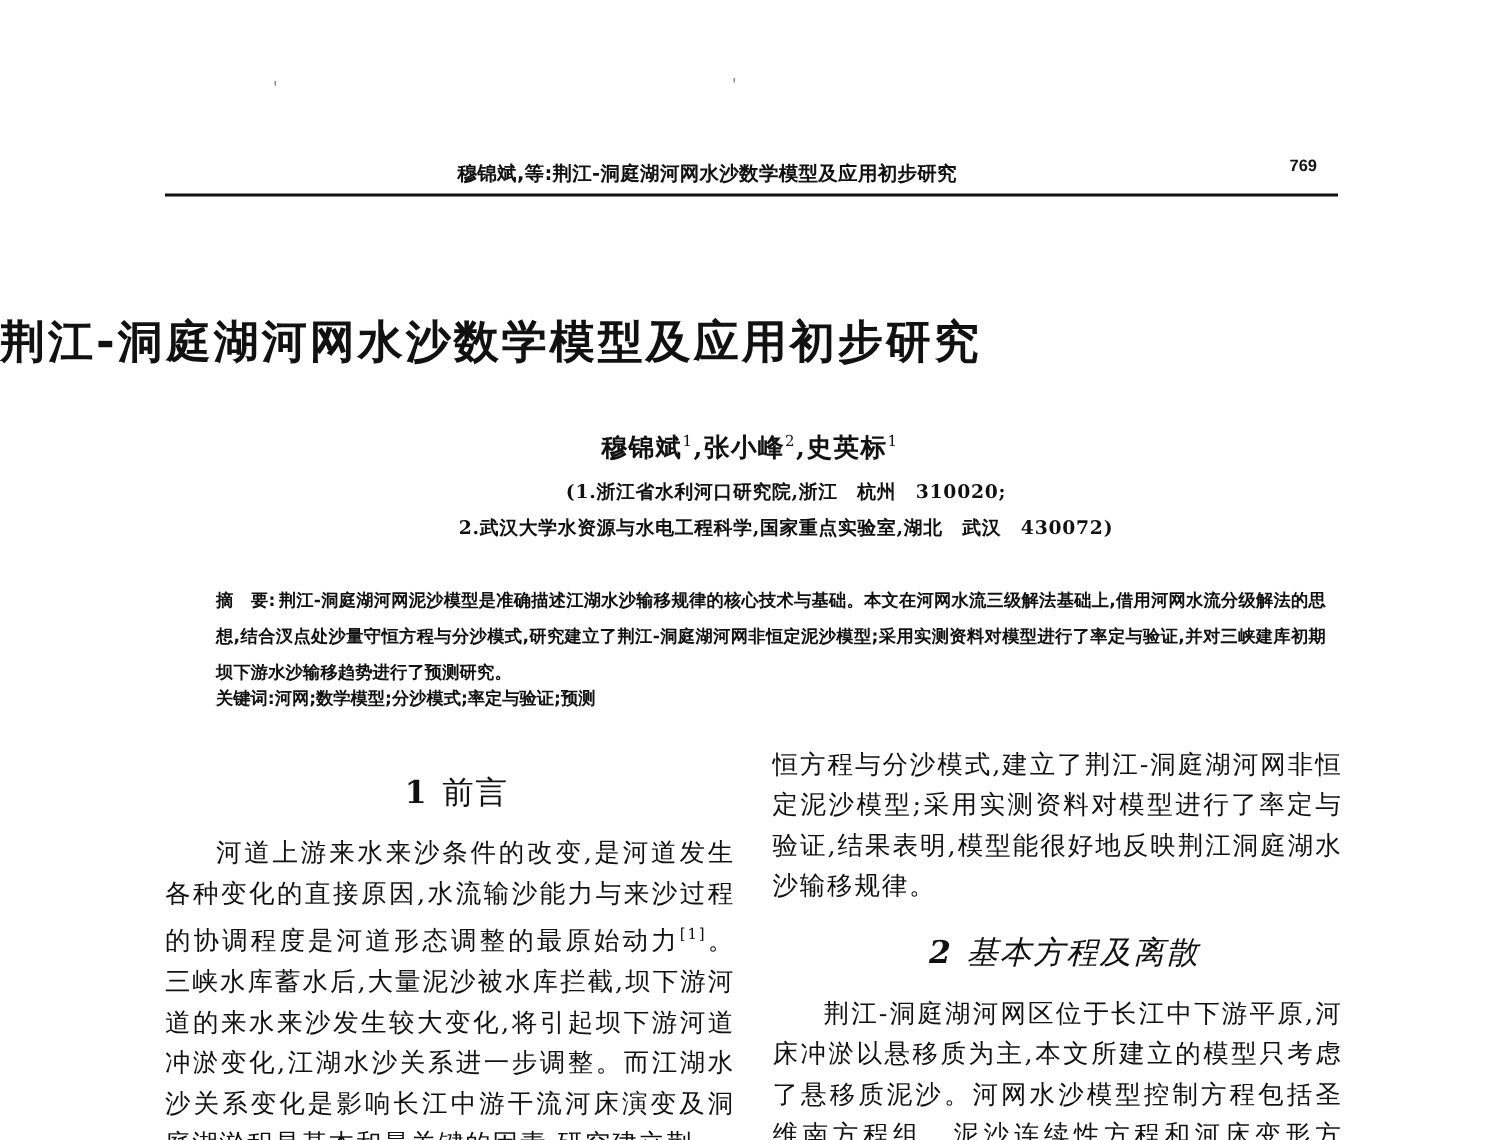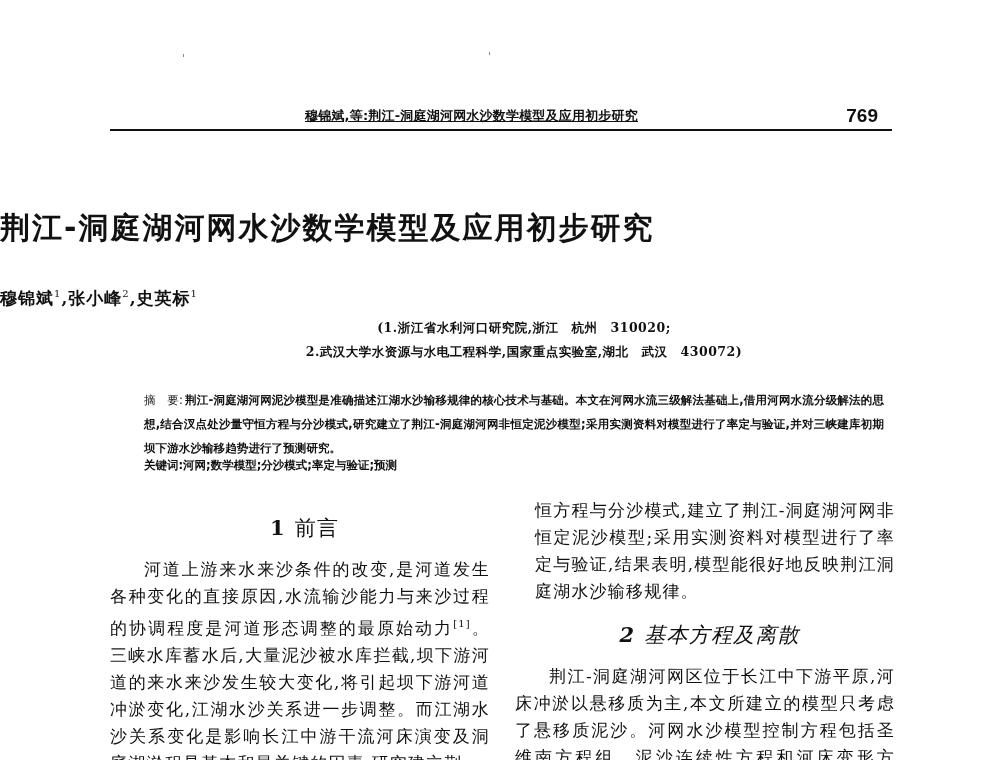--- a/index.html
+++ b/index.html
@@ -34,27 +34,26 @@
       height: 26px;
     }
     .running-title {
       position: absolute;
       left: 195px;
       top: 4px;
       font-size: 13px;
       font-weight: bold;
       letter-spacing: 0.2px;
       font-family: "DejaVu Sans", "Liberation Sans", sans-serif;
-      text-decoration: underline;
     }
     .page-number {
       position: absolute;
       right: 12px;
       top: 2px;
-      font-size: 19px;
+      font-size: 11px;
       font-weight: bold;
       font-family: "Liberation Sans", "DejaVu Sans", sans-serif;
       margin-left: 23px;
     }
     .header-rule {
       position: absolute;
       left: 110px;
       top: 129px;
       width: 782px;
       height: 2px;
@@ -68,20 +67,21 @@
       top: 208px;
       font-size: 30px;
       font-weight: bold;
       letter-spacing: 2px;
       font-family: "DejaVu Sans", "Liberation Sans", sans-serif;
     }
     .authors {
       position: absolute;
       left: 0; width: 1000px;
       top: 287px;
+      text-align: center;
       font-size: 17px;
       font-weight: bold;
       letter-spacing: 1px;
     }
     .authors sup { font-size: 10px; font-weight: normal; }
     .affil {
       position: absolute;
       left: 0; width: 1000px;
       text-align: center;
       font-size: 12.5px;
@@ -96,21 +96,21 @@
       position: absolute;
       left: 144px;
       top: 388px;
       width: 740px;
       font-size: 11.5px;
       font-weight: bold;
       line-height: 24px;
       font-family: "DejaVu Sans", "Liberation Sans", sans-serif;
       letter-spacing: 0.1px;
     }
-    .abstract .label { font-weight: 400; margin-right: 2px; }
+    .abstract .label { font-weight: 700; margin-right: 2px; }
     .abstract p { margin: 0; text-align: justify; }
     .keywords {
       position: absolute;
       left: 144px;
       top: 458px;
       font-size: 11.5px;
       font-weight: bold;
       font-family: "DejaVu Sans", "Liberation Sans", sans-serif;
     }
     
@@ -134,21 +134,21 @@
     .section-heading .num {
       font-weight: bold;
       display: inline-block;
       width: 34px;
     }
     .para {
       margin: 0;
       text-align: justify;
       text-indent: 2em;
     }
-    .para.noindent { text-indent: 0; margin-left: 20px; }
+    .para.noindent { text-indent: 0; }
     .para sup { font-size: 10px; }
     .sec2 { margin-top: 12px; font-style: italic; }
   </style>
 </head>
 <body>
 
 <div class="page">
 
   <span class="speck" style="left:183px;top:54px;"></span>
   <span class="speck" style="left:489px;top:52px;"></span>

